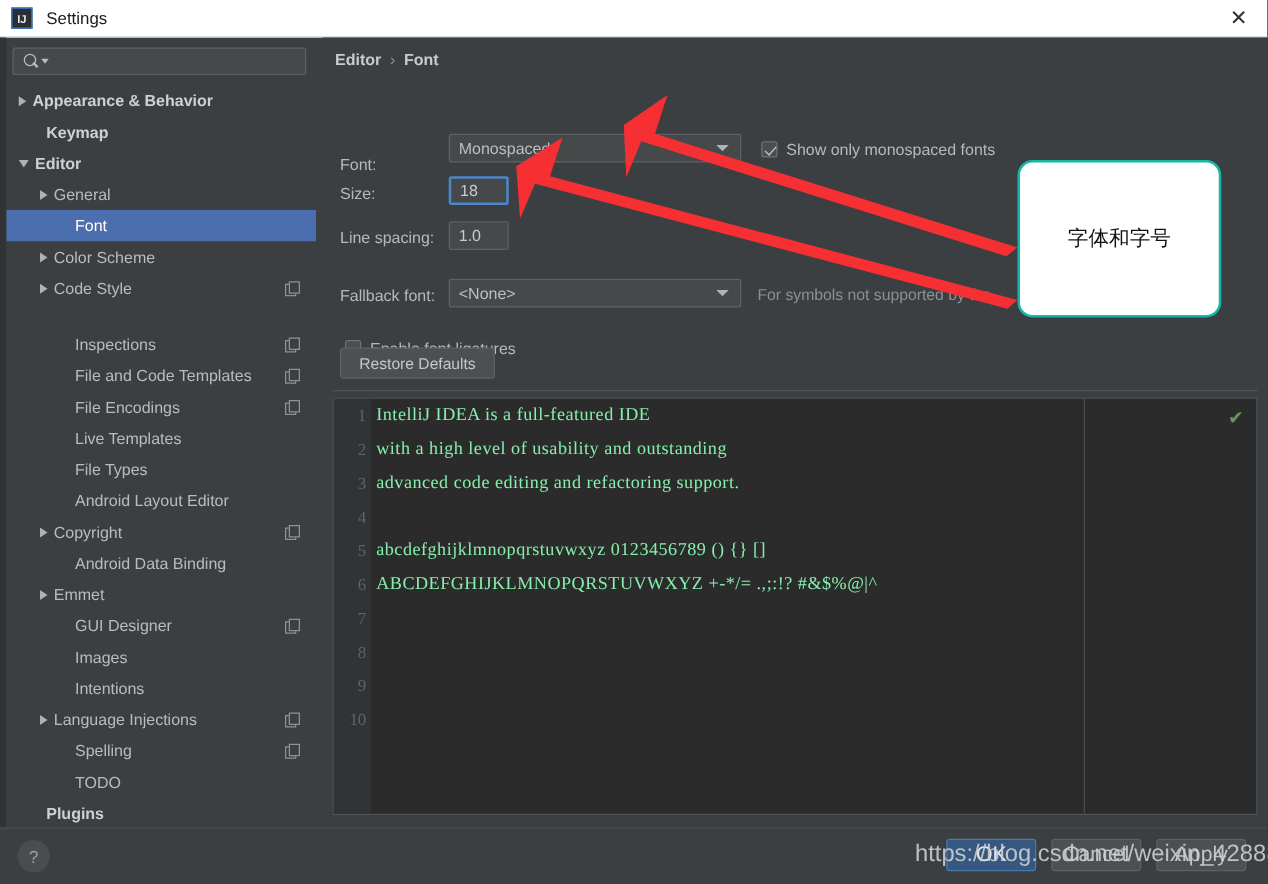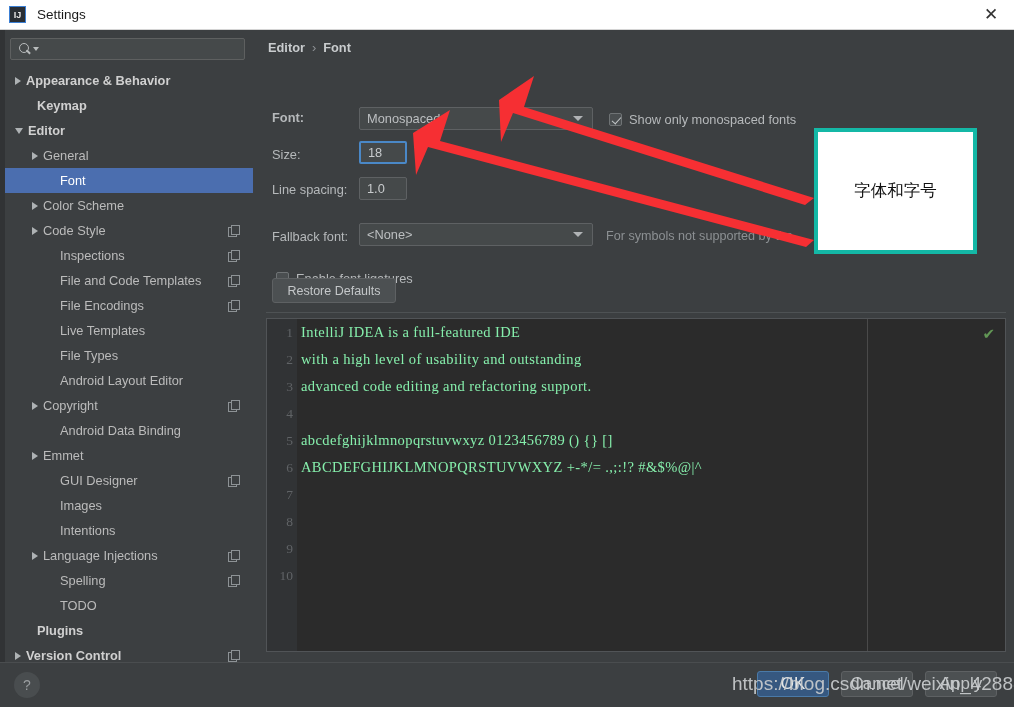--- a/index.html
+++ b/index.html
@@ -318,22 +318,22 @@
   
   .overlay {
     position: absolute; left: 0; top: 0;
     width: 1014px; height: 707px;
     pointer-events: none;
   }
   .callout {
     position: absolute; left: 814px; top: 128px;
     width: 163px; height: 126px;
     background: #ffffff;
-    border: 4px solid #14b8a6;
-    border-radius: 0;
+    border: 2px solid #14b8a6;
+    border-radius: 12px;
     display: flex; align-items: center; justify-content: center;
     color: #111; font-size: 16.5px;
     font-family: "DejaVu Sans", sans-serif;
   }
   .watermark {
     position: absolute; left: 732px; top: 673px;
     color: #c9ccce; font-size: 19px;
     font-family: "Liberation Sans", sans-serif;
     white-space: nowrap;
     opacity: 0.92;
@@ -381,21 +381,21 @@
       </div>
       <div class="tree-row" style="padding-left: 27px;">
         <span class="tw collapsed"></span>
         <span class="tree-label">Color Scheme</span>
       </div>
       <div class="tree-row" style="padding-left: 27px;">
         <span class="tw collapsed"></span>
         <span class="tree-label">Code Style</span>
         <span class="copy-icon"></span>
       </div>
-      <div class="tree-row" style="padding-left: 44px;">
+      <div class="tree-row" style="padding-left: 44px; margin-top: 20px;">
         <span class="tw none"></span>
         <span class="tree-label">Inspections</span>
         <span class="copy-icon"></span>
       </div>
       <div class="tree-row" style="padding-left: 44px;">
         <span class="tw none"></span>
         <span class="tree-label">File and Code Templates</span>
         <span class="copy-icon"></span>
       </div>
       <div class="tree-row" style="padding-left: 44px;">
@@ -470,21 +470,21 @@
   </div>
 
   <div class="main">
 
     <div class="breadcrumb">
       <span>Editor</span>
       <span class="bc-sep">›</span>
       <span>Font</span>
     </div>
 
-    <div class="form-label" style="left:14px; top:80px;font-weight:bold;">Font:</div>
+    <div class="form-label" style="left:14px; top:94px;">Font:</div>
     <div class="combo" style="left:101px; top:77px; width:234px;">
       <span class="cv">Monospaced</span>
       <span class="arrow"></span>
     </div>
     <div class="cb-row" style="left:351px; top:82px;">
       <span class="cbox checked"></span>
       <span>Show only monospaced fonts</span>
     </div>
 
     <div class="form-label" style="left:14px; top:117px;">Size:</div>

